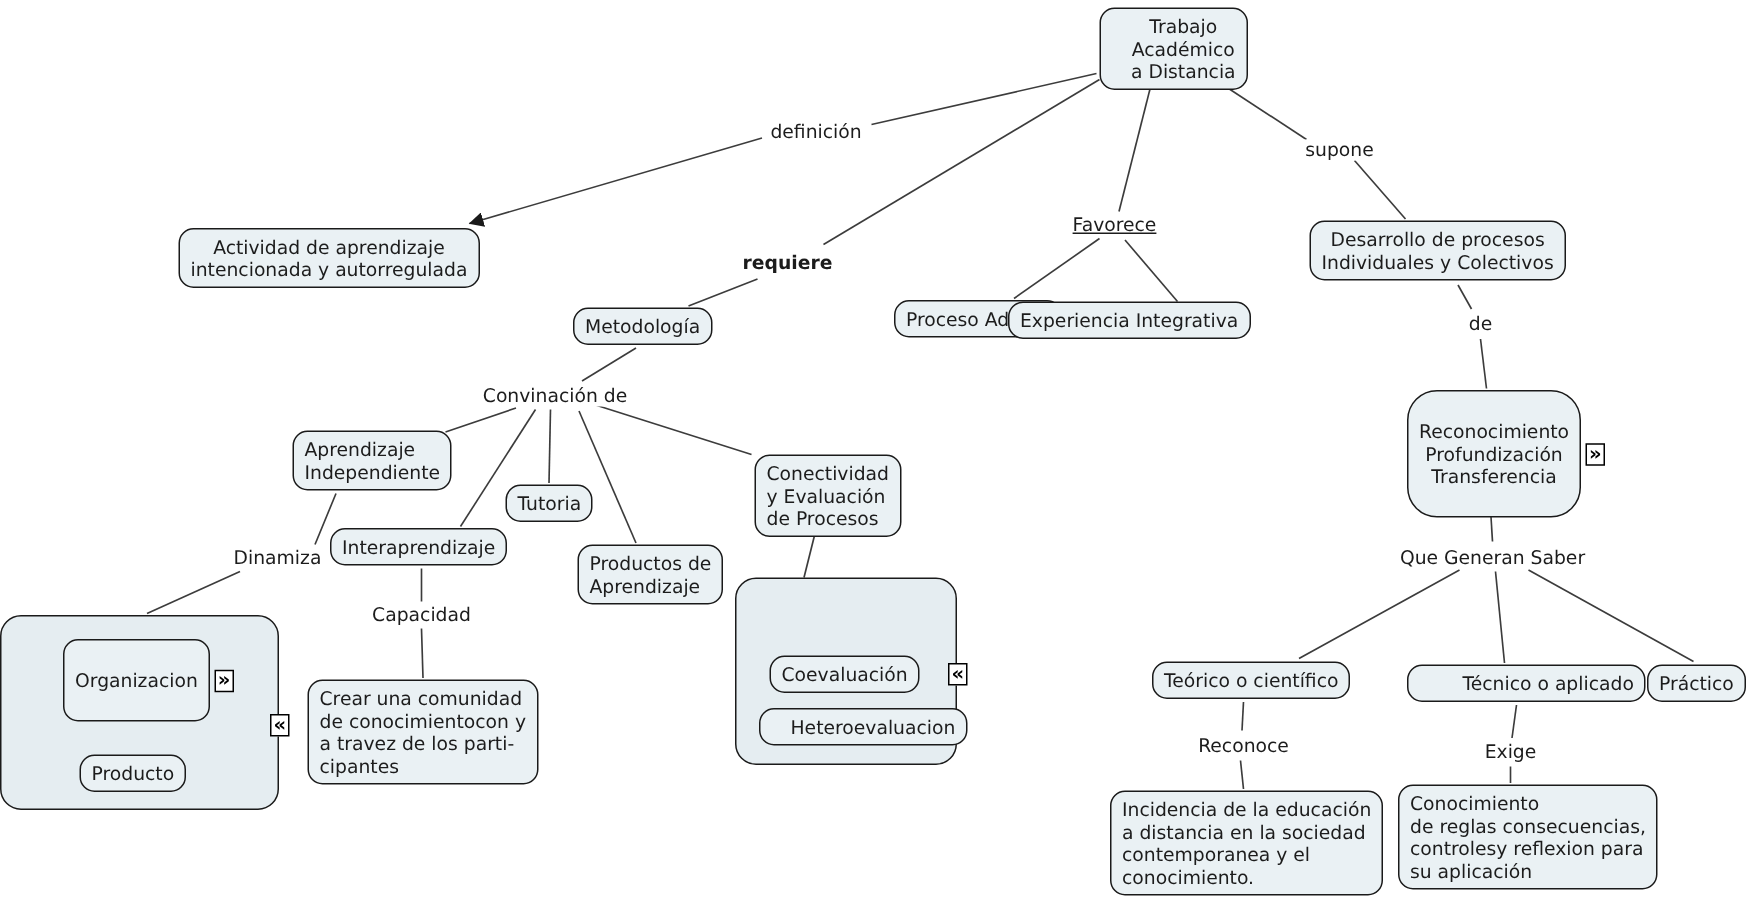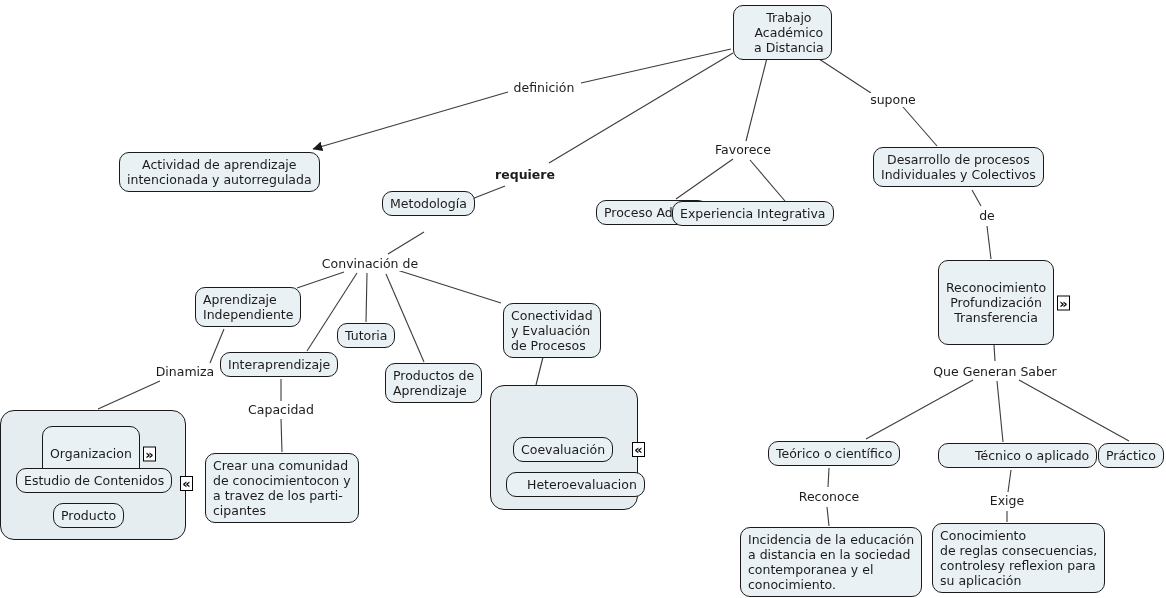--- a/index.html
+++ b/index.html
@@ -89,26 +89,26 @@
   <line x1="827" y1="507" x2="829" y2="526"></line>
   <line x1="1011" y1="470" x2="1008" y2="492"></line>
   <line x1="1007" y1="511" x2="1007" y2="522"></line>
 </svg>
 
 <div class="node center" style="left:733px;top:5px;padding-left:20px;">Trabajo
 Académico
 a Distancia</div>
 <div class="node center" style="left:119px;top:152px;">Actividad de aprendizaje
 intencionada y autorregulada</div>
-<div class="node" style="left:382px;top:191px;">Metodología</div>
+<div class="node" style="left:382px;top:205px;">Metodología</div>
 <div class="node" style="left:596px;top:200px;">Proceso Aditivo</div>
 <div class="node" style="left:672px;top:201px;">Experiencia Integrativa</div>
 <div class="node center" style="left:873px;top:147px;">Desarrollo de procesos
 Individuales y Colectivos</div>
-<div class="node center" style="left:938px;top:260px;">
+<div class="node center" style="left:938px;top:260px;border-radius:20px;">
   <span>Reconocimiento
 Profundización
 Transferencia</span>
   <span class="icon-box">»</span>
 </div>
 <div class="node" style="left:195px;top:287px;">Aprendizaje
 Independiente</div>
 <div class="node" style="left:337px;top:323px;">Tutoria</div>
 <div class="node" style="left:220px;top:352px;">Interaprendizaje</div>
 <div class="node" style="left:385px;top:363px;">Productos de
@@ -130,34 +130,33 @@
 <div class="node" style="left:932px;top:523px;">Conocimiento
 de reglas consecuencias,
 controlesy reflexion para
 su aplicación</div>
 
 <div class="container" style="left:0px;top:410px;width:186px;height:130px;">
   <div class="node" style="left:41px;top:15px;">
     <span>Organizacion</span>
     <span class="icon-box">»</span>
   </div>
-  <div class="node" style="left:15px;top:57px;">Estudio de Contenidos</div>
   <div class="node" style="left:52px;top:92px;">Producto</div>
   <span class="icon-box" style="top:65px;transform:none;">«</span>
 </div>
 
 <div class="container" style="left:490px;top:385px;width:148px;height:125px;">
   <div class="node" style="left:22px;top:51px;">Coevaluación</div>
   <div class="node" style="left:15px;top:86px;padding-left:20px;">Heteroevaluacion</div>
   <span class="icon-box" style="top:56px;transform:none;">«</span>
 </div>
 
 <div class="llabel" style="left:544px;top:88px;">definición</div>
 <div class="llabel" style="left:525px;top:175px;font-weight:bold;">requiere</div>
-<div class="llabel" style="left:743px;top:150px;">Favorece</div>
+<div class="llabel" style="left:743px;top:150px;text-decoration:underline;">Favorece</div>
 <div class="llabel" style="left:893px;top:100px;">supone</div>
 <div class="llabel" style="left:987px;top:216px;">de</div>
 <div class="llabel" style="left:370px;top:264px;">Convinación de</div>
 <div class="llabel" style="left:185px;top:372px;">Dinamiza</div>
 <div class="llabel" style="left:281px;top:410px;">Capacidad</div>
 <div class="llabel" style="left:995px;top:372px;">Que Generan Saber</div>
 <div class="llabel" style="left:829px;top:497px;">Reconoce</div>
 <div class="llabel" style="left:1007px;top:501px;">Exige</div>
 
 </body></html>

